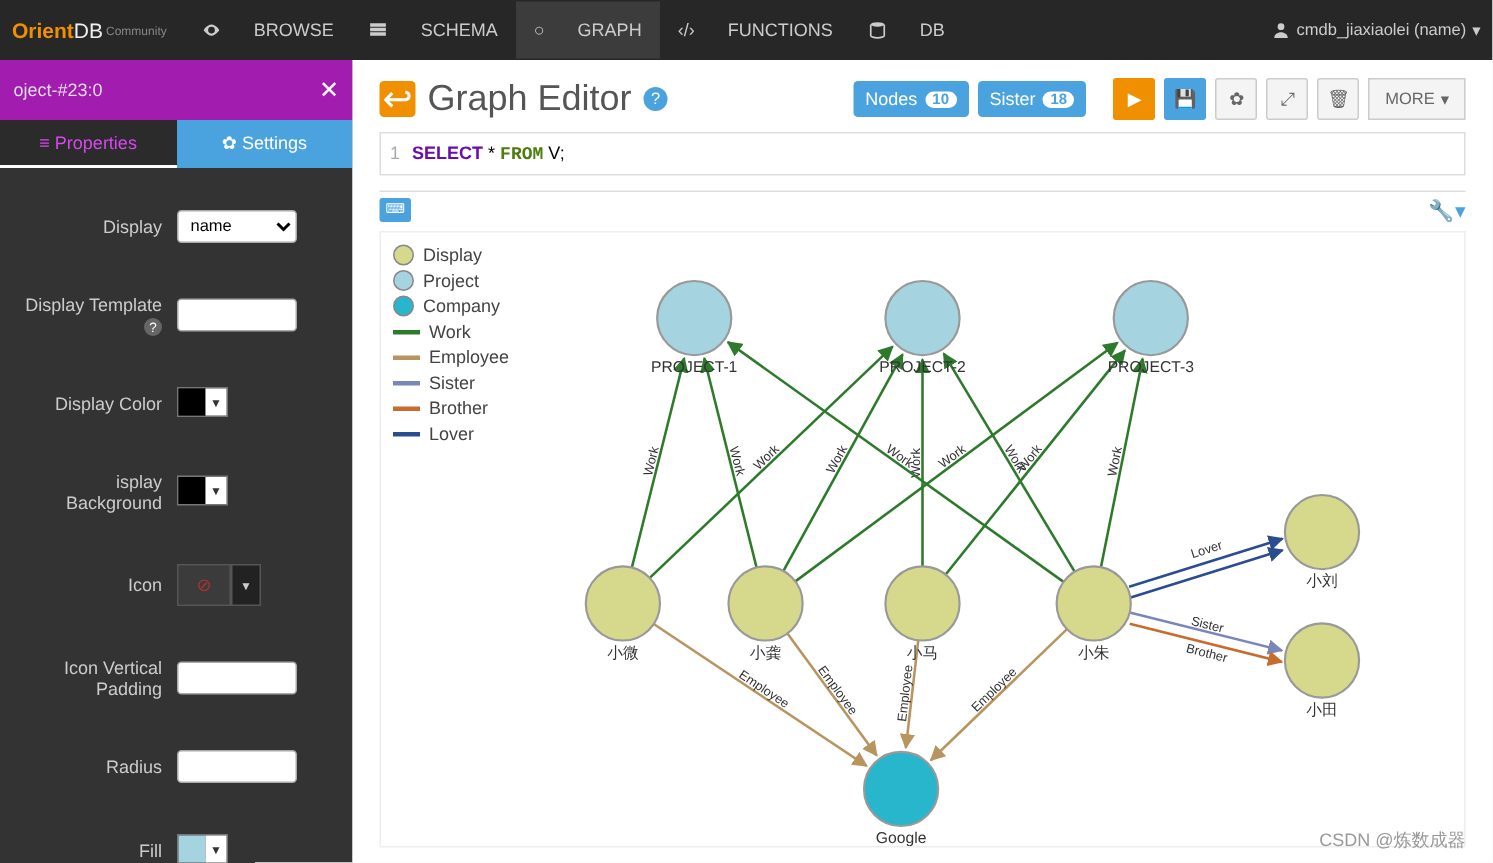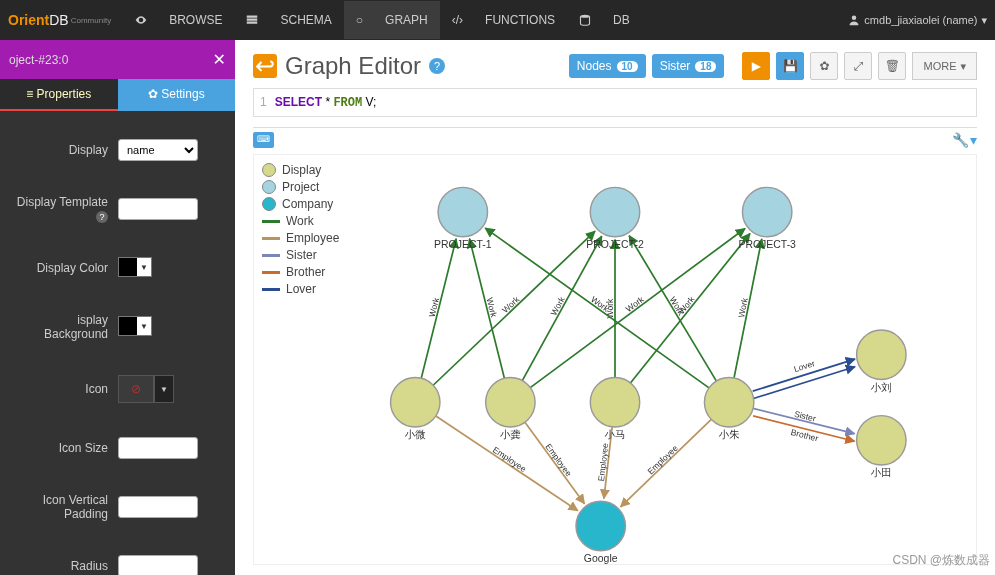--- a/index.html
+++ b/index.html
@@ -12,21 +12,21 @@
 .nav { display: flex; }
 .nav-item { padding: 12px 12px; cursor: pointer; display: flex; align-items: center; gap: 22px; }
 .nav-item.active { background: #3c3c3c; }
 .user { margin-left: auto; display: flex; align-items: center; gap: 4px; font-size: 11px; }
 .body { display: flex; height: calc(100% - 40px); }
 .sidebar { width: 235px; background: #333; color: #ddd; display: flex; flex-direction: column; font-size: 12px; }
 .side-head { display: flex; justify-content: space-between; align-items: center; padding: 10px 9px; background: #a21caf; }
 .side-head .close { font-size: 16px; cursor: pointer; color:#fff; }
 .side-tabs { display: flex; }
 .side-tab { flex: 1; text-align: center; padding: 8px 0; cursor: pointer; font-size: 12px; }
-.side-tab.props { color: #fef9c3; background: #2b2b2b; border-bottom:2px solid #ef4444; }
+.side-tab.props { color: #d946ef; background: #2b2b2b; border-bottom:2px solid #ffffff; }
 .side-tab.settings { background: #4aa3df; color: #fff; }
 .settings-form { padding: 8px 10px; display: flex; flex-direction: column; gap: 14px; overflow:auto; }
 .frow { display: flex; align-items: center; margin-top: 20px; }
 .flabel { width: 108px; text-align: right; padding-right: 10px; color: #ccc; font-size: 12px; }
 .fctrl { flex: 1; }
 .fctrl select, .fctrl input[type=text] { width: 80px; height: 22px; font-size: 11px; border: 1px solid #aaa; border-radius: 3px; padding: 2px 4px; background:#fff; }
 .colorpick { display:inline-flex; border:1px solid #777; }
 .swatch { width:18px; height:18px; }
 .caret { width:14px; height:18px; background:#fff; display:flex;align-items:center;justify-content:center;font-size:8px;color:#333;}
 .iconpick { display:inline-flex; }
@@ -53,21 +53,21 @@
 .toolbar2 .wr{color:#4aa3df;font-size:14px;cursor:pointer;}
 .canvas { flex:1; margin:0 18px 10px; border:1px solid #eee; position:relative; overflow:hidden; }
 .legend { position:absolute; left:8px; top:8px; font-size:12px; color:#444; }
 .legend .lg { display:flex; align-items:center; gap:6px; margin-bottom:3px;}
 .legend .dot{width:14px;height:14px;border-radius:50%;border:1px solid #888;}
 .legend .ln{width:18px;height:3px;}
 svg.graph{width:100%;height:100%;}
 .node-c{stroke:#999;stroke-width:1.5;}
 .node-lbl{font-size:11px;fill:#333;text-anchor:middle;}
 .edge-lbl{font-size:9px;fill:#333;}
-.watermark{position:absolute;right:5px;bottom:6px;color:#999;font-size:12px;pointer-events:none;}
+.watermark{position:absolute;right:18px;bottom:6px;color:#999;font-size:12px;pointer-events:none;}
 .ico-svg{width:12px;height:12px;fill:currentColor;}
 </style>
 </head>
 <body>
 
 <div class="topbar">
   <div class="logo">
     <span class="logo-main"><b>Orient</b><span>DB</span></span>
     <span class="logo-sub">Community</span>
   </div>
@@ -144,24 +144,20 @@
             </div></div>
         </div>
       <div class="frow">
           <div class="flabel">Icon</div>
           <div class="fctrl"><div class="iconpick">
               <div class="ic">
                 <span style="color:#a33;">⊘</span>
               </div>
               <div class="dd">▼</div>
             </div></div>
-        </div>
-      <div class="frow">
-          <div class="flabel">Icon Size</div>
-          <div class="fctrl"><input type="text" style=""></div>
         </div>
       <div class="frow">
           <div class="flabel">Icon Vertical Padding</div>
           <div class="fctrl"><input type="text" style=""></div>
         </div>
       <div class="frow">
           <div class="flabel">Radius</div>
           <div class="fctrl"><input type="text" style=""></div>
         </div>
       <div class="frow">

